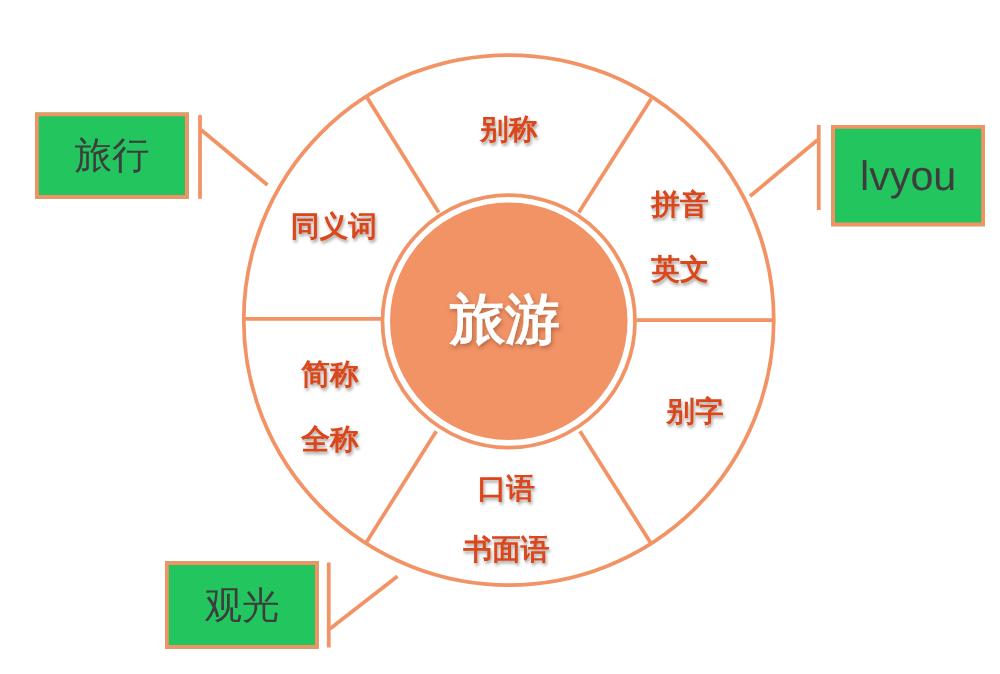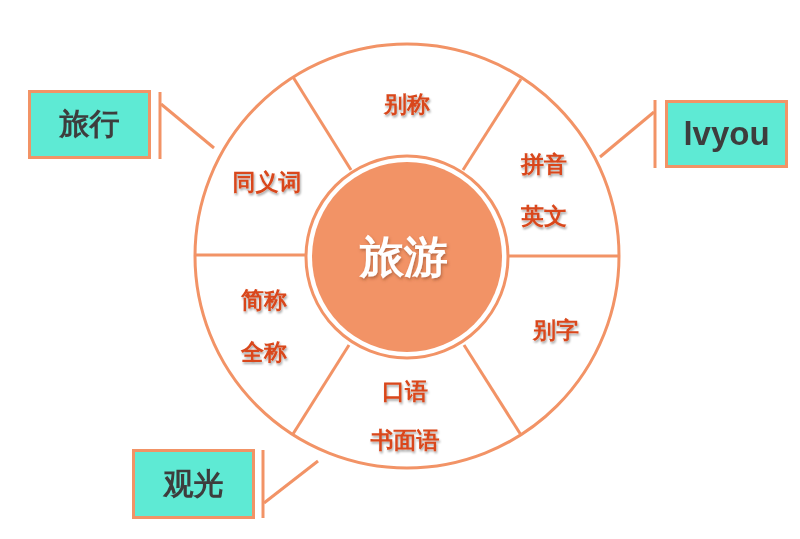--- a/index.html
+++ b/index.html
@@ -3,26 +3,26 @@
   <meta charset="utf-8">
   <style>
     html, body { margin: 0; padding: 0; background: #ffffff; }
     body { width: 800px; height: 539px; position: relative; overflow: hidden;
            font-family: "DejaVu Sans", "Liberation Sans", sans-serif; }
     #diagram { position: absolute; left: 0; top: 0; width: 800px; height: 539px; }
     .seg-label { font-weight: bold; font-size: 23px; fill: #d9461a;
                  filter: url(#txtShadow); }
     .center-label { font-weight: bold; font-size: 44px; fill: #ffffff;
                     filter: url(#txtShadow2); }
-    .box { position: absolute; border: 3px solid #f29366; background: #5eead4;
+    .box { position: absolute; border: 3px solid #f29366; background: #22c55e;
            box-sizing: border-box; display: flex; align-items: center;
-           justify-content: center; color: #3d3d3d; font-weight: bold;
+           justify-content: center; color: #3d3d3d; font-weight: normal;
            font-size: 30px; font-family: "DejaVu Sans", "Liberation Sans", sans-serif; }
     #box-left  { left: 28px;  top: 90px;  width: 123px; height: 69px; }
-    #box-right { left: 665px; top: 100px; width: 123px; height: 68px;
+    #box-right { left: 665px; top: 100px; width: 123px; height: 81px;
                  font-family: "Liberation Sans", sans-serif; font-size: 33px; }
     #box-bottom{ left: 132px; top: 449px; width: 123px; height: 70px; justify-content: center; }
   </style>
 </head>
 <body>
 
 <svg id="diagram" viewBox="0 0 800 539" xmlns="http://www.w3.org/2000/svg">
   <defs>
     <filter id="txtShadow" x="-20%" y="-20%" width="140%" height="160%">
       <feDropShadow dx="1" dy="2" stdDeviation="1.2" flood-color="#000" flood-opacity="0.35"></feDropShadow>

